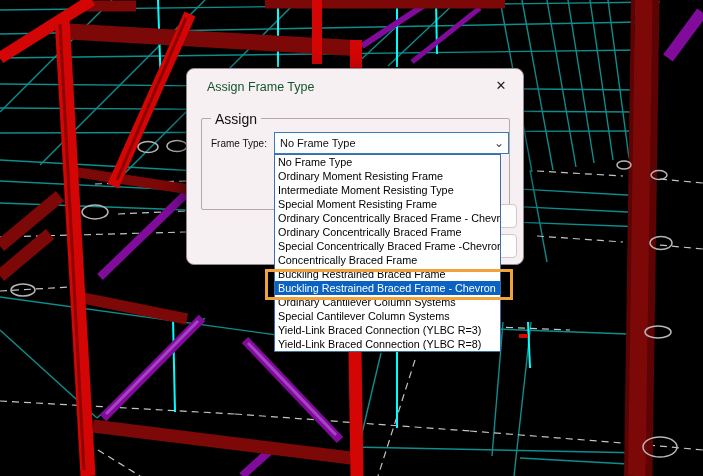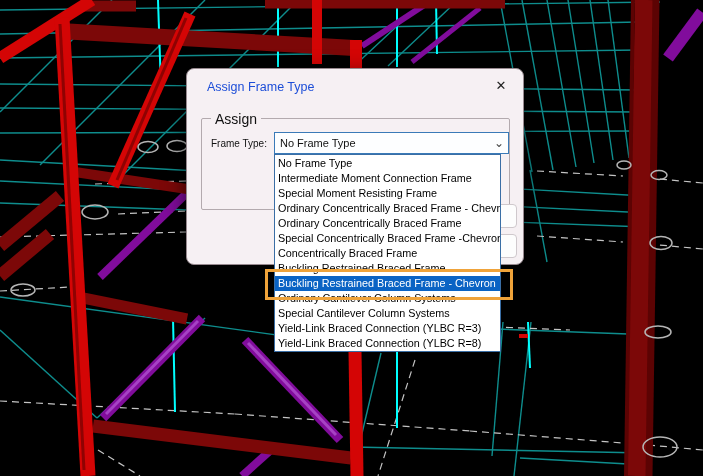--- a/index.html
+++ b/index.html
@@ -15,21 +15,21 @@
   .pu2 {stroke:var(--model-purple-light);fill:none;}
   .dr  {stroke:var(--model-dark-red);fill:none;}
   .dr2 {stroke:var(--model-dark-red-deep);fill:none;}
   .br  {stroke:var(--model-bright-red);fill:none;}
   .brc {stroke:var(--model-bright-red-core);fill:none;}
   .bub {stroke:var(--bubble-gray);stroke-width:1.5;fill:none;}
   
   #dialog{position:absolute;left:186px;top:68px;width:336px;height:195px;
           background:var(--dialog-bg);border:1px solid #97898f;border-radius:8px;
           box-shadow:0 8px 22px rgba(0,0,0,.65);z-index:2;}
-  #dialog .title{position:absolute;left:20px;top:11px;font-size:12.5px;color:#1d4ed8;}
+  #dialog .title{position:absolute;left:20px;top:11px;font-size:12.5px;color:#14532d;}
   #close-btn{position:absolute;right:13px;top:8px;width:18px;height:18px;
              font-size:13px;color:#222;text-align:center;line-height:18px;cursor:pointer;}
   .groupbox{position:absolute;left:14px;top:49px;width:307px;height:90px;
             border:1px solid #b3aaae;border-radius:2px;}
   .groupbox .legend{position:absolute;left:9px;top:-8px;padding:0 4px;
             background:var(--dialog-bg);font-size:14px;color:#111;}
   .frame-type-label{position:absolute;left:24px;top:69px;font-size:10px;color:#111;}
   #combo{position:absolute;left:87px;top:63px;width:235px;height:22px;
          background:#fdfeff;border:1.5px solid var(--combo-border);
          display:flex;align-items:center;box-sizing:border-box;cursor:default;}
@@ -186,21 +186,22 @@
       <span class="val">No Frame Type</span>
       <span class="chev">⌄</span>
     </div>
 
     <div class="ghost-btn" id="ghost1"></div>
     <div class="ghost-btn" id="ghost2"></div>
   </div>
 
   <div id="droplist">
       <div class="dd-item">No Frame Type</div>
-      <div class="dd-item">Intermediate Moment Connection Frame</div>
+      <div class="dd-item">Ordinary Moment Resisting Frame</div>
+      <div class="dd-item">Intermediate Moment Resisting Type</div>
       <div class="dd-item">Special Moment Resisting Frame</div>
       <div class="dd-item">Ordinary Concentrically Braced Frame - Chevron</div>
       <div class="dd-item">Ordinary Concentrically Braced Frame</div>
       <div class="dd-item">Special Concentrically Braced Frame -Chevron</div>
       <div class="dd-item">Concentrically Braced Frame</div>
       <div class="dd-item">Buckling Restrained Braced Frame</div>
       <div class="dd-item selected">Buckling Restrained Braced Frame - Chevron</div>
       <div class="dd-item">Ordinary Cantilever Column Systems</div>
       <div class="dd-item">Special Cantilever Column Systems</div>
       <div class="dd-item">Yield-Link Braced Connection (YLBC R=3)</div>

